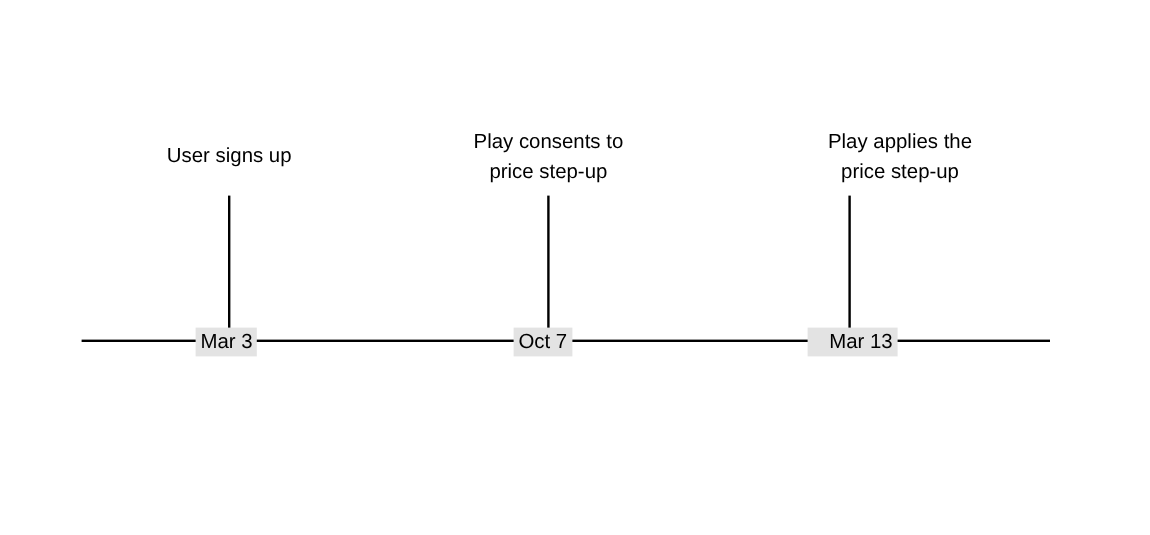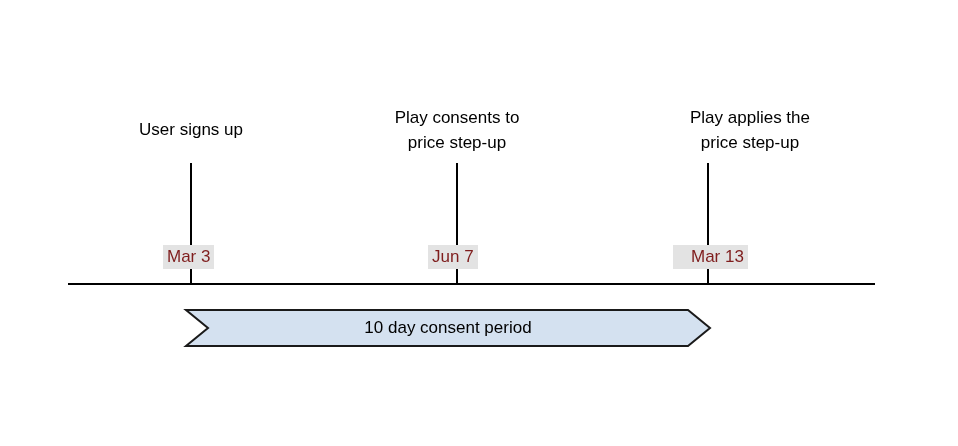--- a/index.html
+++ b/index.html
@@ -39,24 +39,25 @@
     line-height: 25px;
     color: #000000;
     white-space: pre-line;
     transform: translateX(-50%);
   }
   
   .date-chip {
     position: absolute;
     font-size: 17px;
     line-height: 22px;
-    color: #7f1d1d;
+    color: #000000;
     background: #e3e3e3;
     padding: 1px 4px;
     white-space: nowrap;
+    margin-top: 28px;
   }
   
   .banner {
     position: absolute;
   }
   .banner svg {
     display: block;
     overflow: visible;
   }
   .banner-text {
@@ -80,27 +81,21 @@
 
   <div class="axis-line" style="left: 68px; width: 807px; top: 283px; height: 2px; background: rgb(0, 0, 0);"></div>
 
   <div class="event-label" style="left: 191px; top: 117px;">User signs up</div>
   <div class="tick-line" style="left: 190px; top: 163px; height: 122px; background: rgb(0, 0, 0);"></div>
   <div class="date-chip" style="left: 163px; top: 245px; background: rgb(227, 227, 227);">Mar 3</div>
 
   <div class="event-label" style="left: 457px; top: 105px;">Play consents to
 price step-up</div>
   <div class="tick-line" style="left: 456px; top: 163px; height: 122px; background: rgb(0, 0, 0);"></div>
-  <div class="date-chip" style="left: 428px; top: 245px; background: rgb(227, 227, 227);">Jun 7</div>
+  <div class="date-chip" style="left: 428px; top: 245px; background: rgb(227, 227, 227);">Oct 7</div>
 
   <div class="event-label" style="left: 750px; top: 105px;">Play applies the
 price step-up</div>
   <div class="tick-line" style="left: 707px; top: 163px; height: 122px; background: rgb(0, 0, 0);"></div>
   <div class="date-chip" style="left: 673px; top: 245px; background: rgb(227, 227, 227); padding-left: 18px;">Mar 13</div>
 
-  <div class="banner" style="left: 186px; top: 310px; width: 524px; height: 36px;">
-    <svg width="524" height="36" viewBox="0 0 524 36">
-      <polygon points="0,0 502,0 524,18 502,36 0,36 22,18" fill="#d4e1f0" stroke="#1a1a1a" stroke-width="2" stroke-linejoin="miter"></polygon>
-    </svg>
-    <div class="banner-text">10 day consent period</div>
-  </div>
 
 </div>
 
 </body></html>

